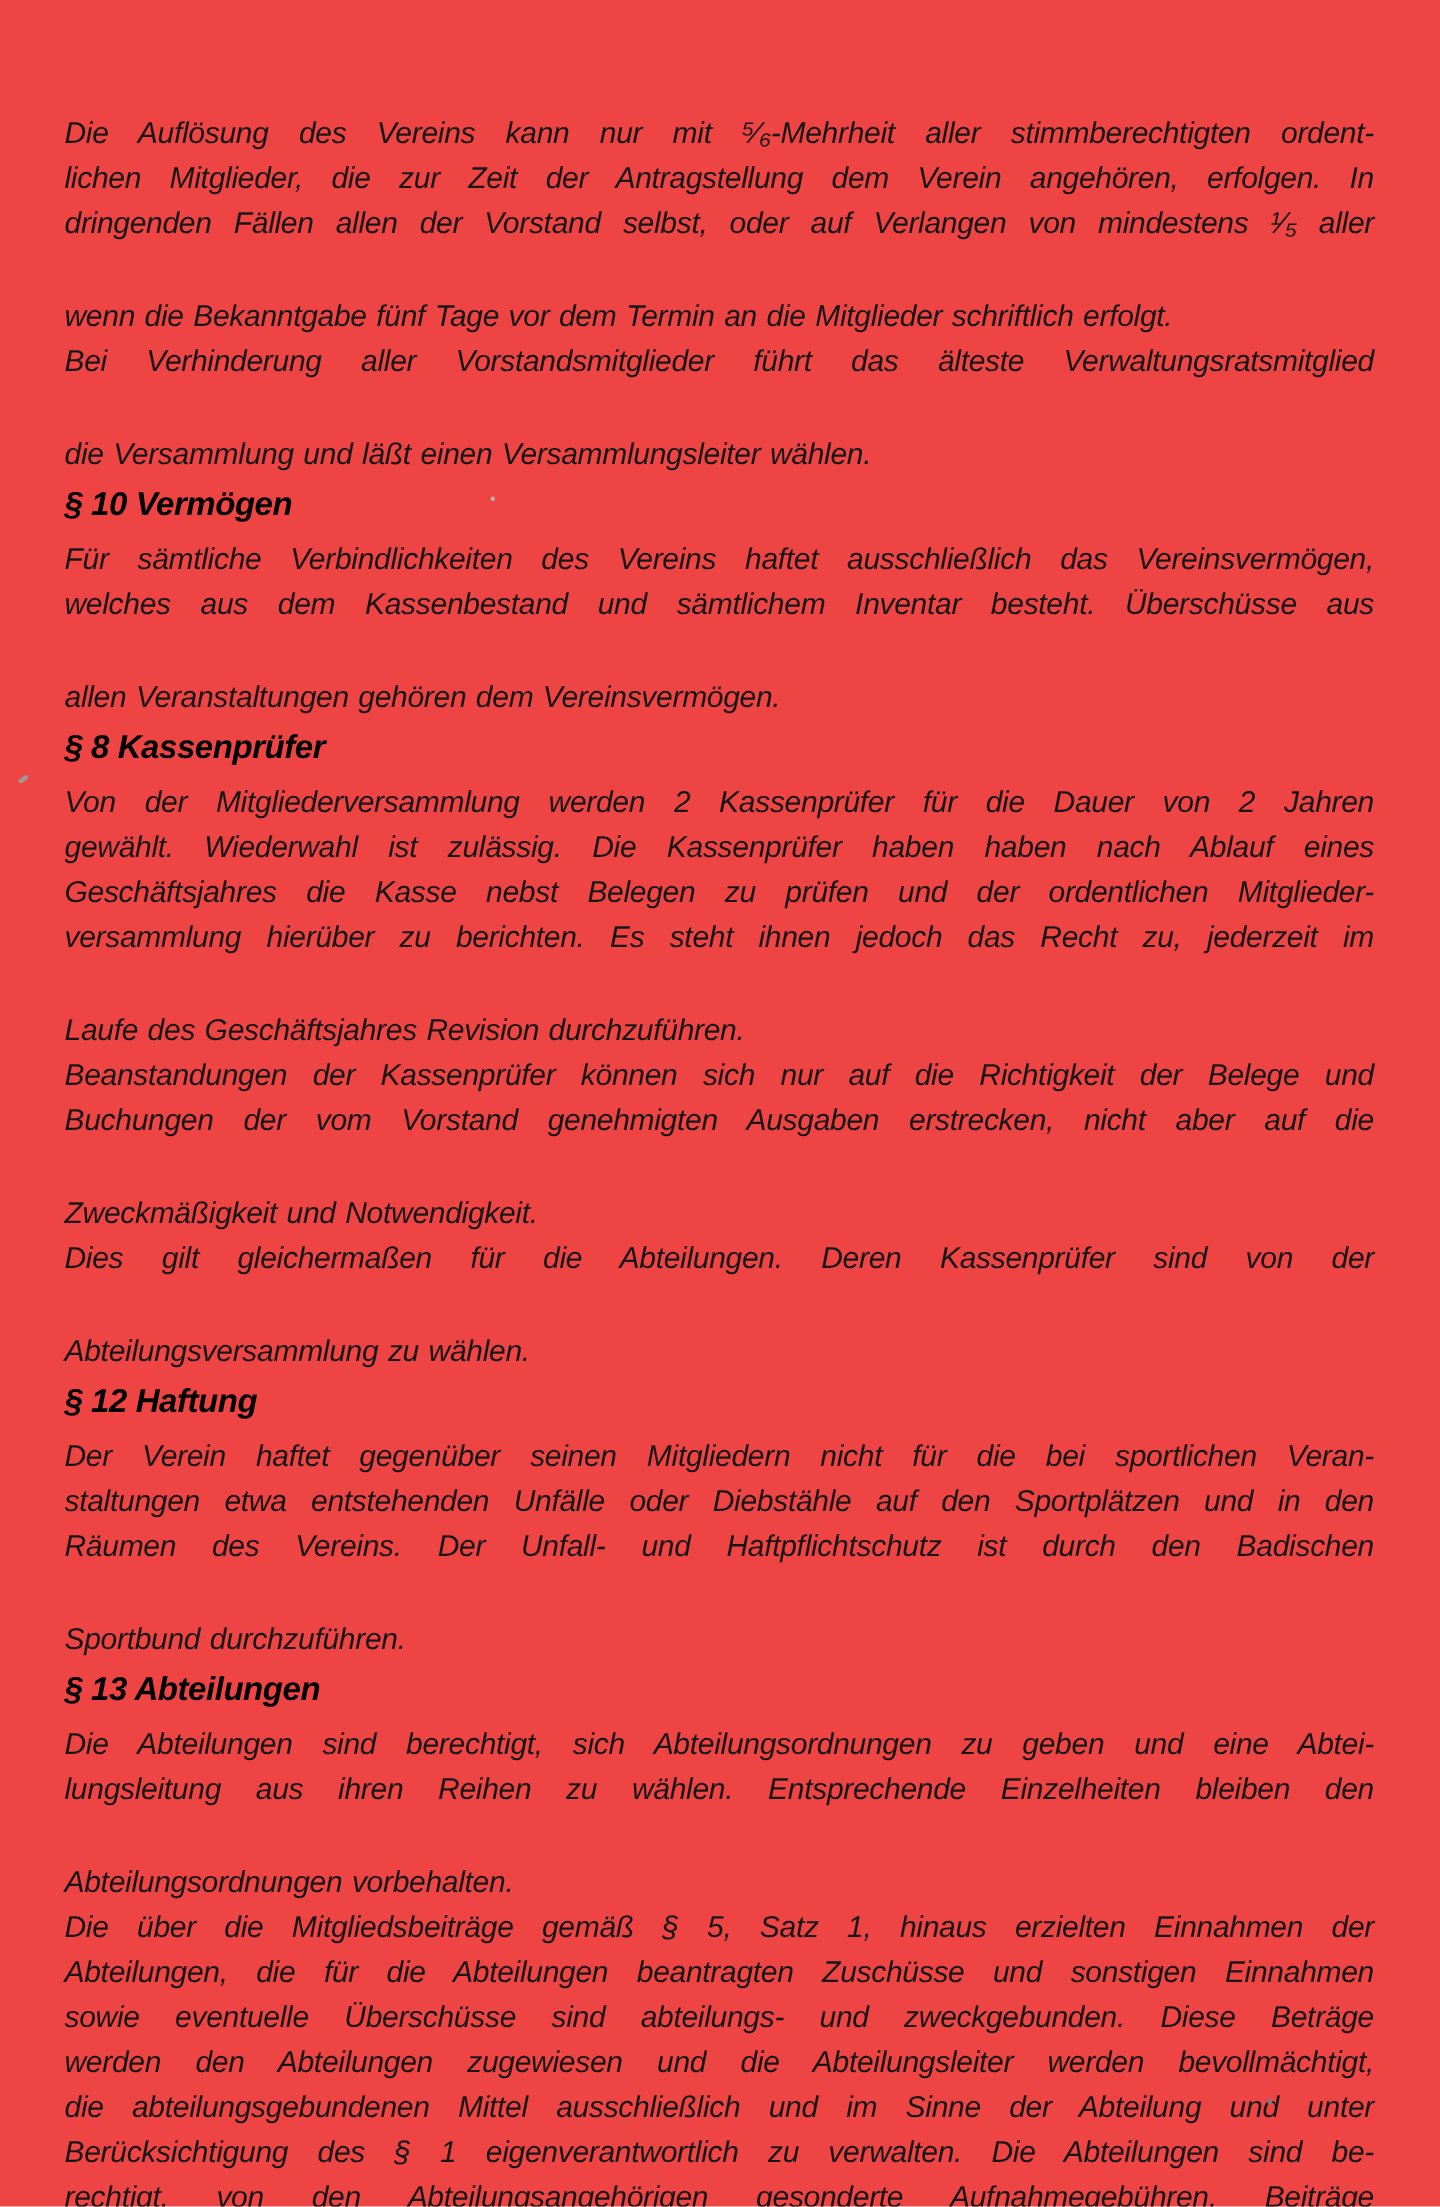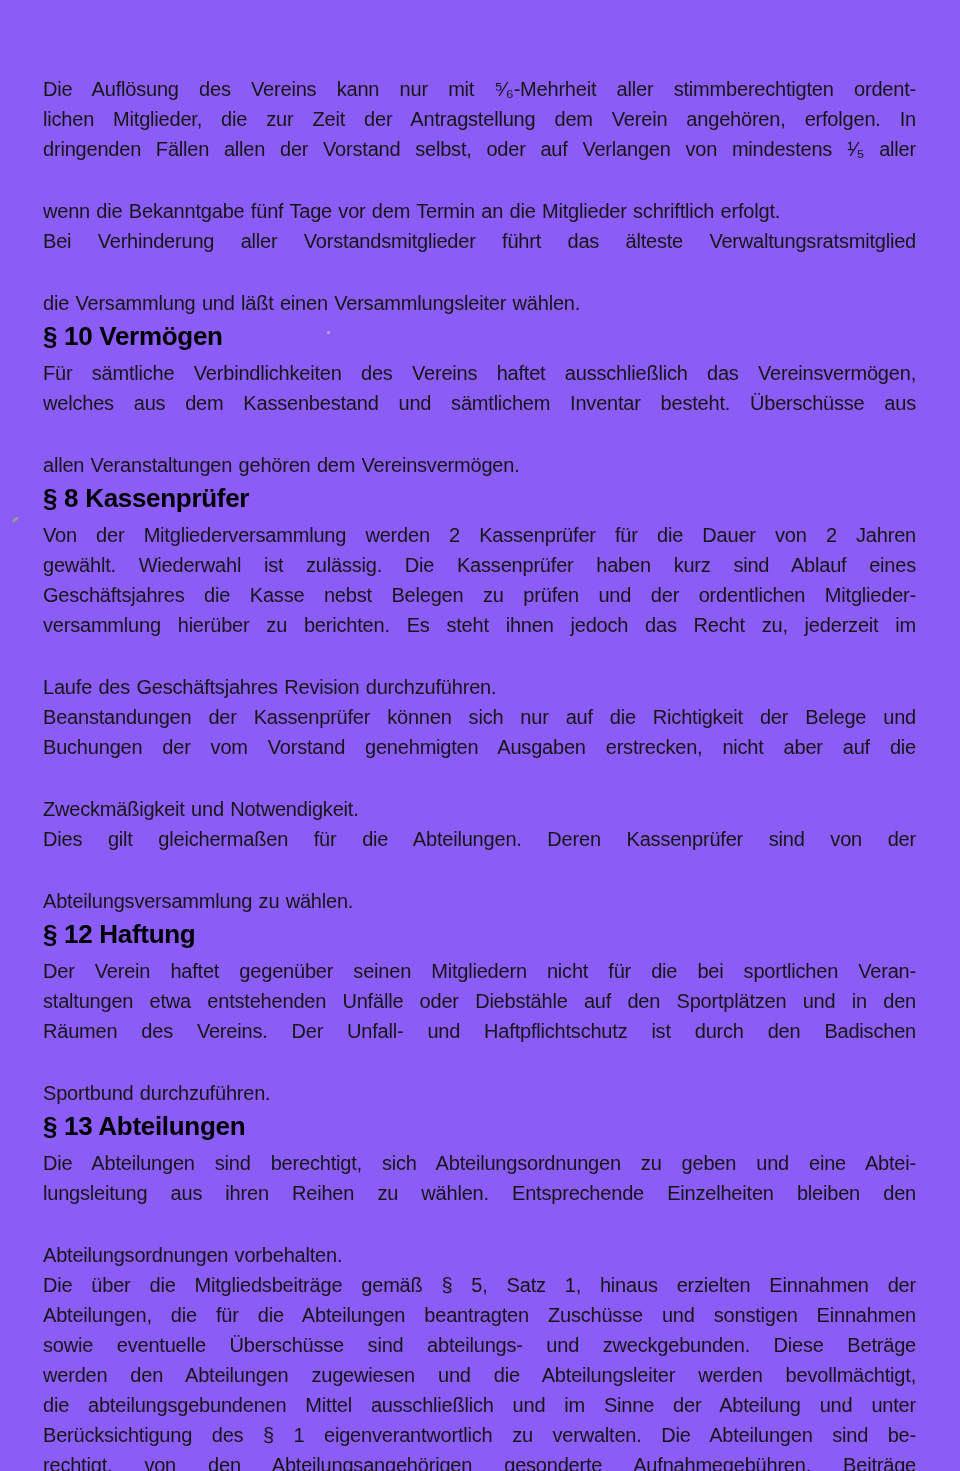--- a/index.html
+++ b/index.html
@@ -11,21 +11,22 @@
     width: 960px;
     height: 1471px;
     position: relative;
     font-family: "Liberation Sans", "DejaVu Sans", sans-serif;
     color: #141414;
     overflow: hidden;
   }
   .page {
     position: absolute;
     inset: 0;
-    background: #8b5cf6;
+    background: #ef4444;
+    font-style: italic;
   }
   .content {
     position: absolute;
     top: 74px;
     left: 43px;
     width: 873px;
   }
   .paragraph {
     margin: 0;
     padding: 0;
@@ -39,21 +40,21 @@
     text-align-last: justify;
     text-justify: inter-word;
     white-space: normal;
     color: #161616;
   }
   .line.last {
     text-align-last: left;
     margin-top: 32px;
   }
   .heading {
-    font-size: 26px;
+    font-size: 22px;
     line-height: 36px;
     font-weight: bold;
     color: #000000;
     letter-spacing: -0.3px;
     margin: 28px 0 4px 0;
   }
   .heading:first-child { margin-top: 0; }
   
   .speck {
     position: absolute;
@@ -100,21 +101,21 @@
         <div class="paragraph">
           <div class="line">Für sämtliche Verbindlichkeiten des Vereins haftet ausschließlich das Vereinsvermögen,</div>
           <div class="line">welches aus dem Kassenbestand und sämtlichem Inventar besteht. Überschüsse aus</div>
           <div class="line last">allen Veranstaltungen gehören dem Vereinsvermögen.</div>
         </div>
       </section>
       <section>
         <h2 class="heading">§ 8 Kassenprüfer</h2>
         <div class="paragraph">
           <div class="line">Von der Mitgliederversammlung werden 2 Kassenprüfer für die Dauer von 2 Jahren</div>
-          <div class="line">gewählt. Wiederwahl ist zulässig. Die Kassenprüfer haben kurz sind Ablauf eines</div>
+          <div class="line">gewählt. Wiederwahl ist zulässig. Die Kassenprüfer haben haben nach Ablauf eines</div>
           <div class="line">Geschäftsjahres die Kasse nebst Belegen zu prüfen und der ordentlichen Mitglieder-</div>
           <div class="line">versammlung hierüber zu berichten. Es steht ihnen jedoch das Recht zu, jederzeit im</div>
           <div class="line last">Laufe des Geschäftsjahres Revision durchzuführen.</div>
         </div>
         <div class="paragraph">
           <div class="line">Beanstandungen der Kassenprüfer können sich nur auf die Richtigkeit der Belege und</div>
           <div class="line">Buchungen der vom Vorstand genehmigten Ausgaben erstrecken, nicht aber auf die</div>
           <div class="line last">Zweckmäßigkeit und Notwendigkeit.</div>
         </div>
         <div class="paragraph">

